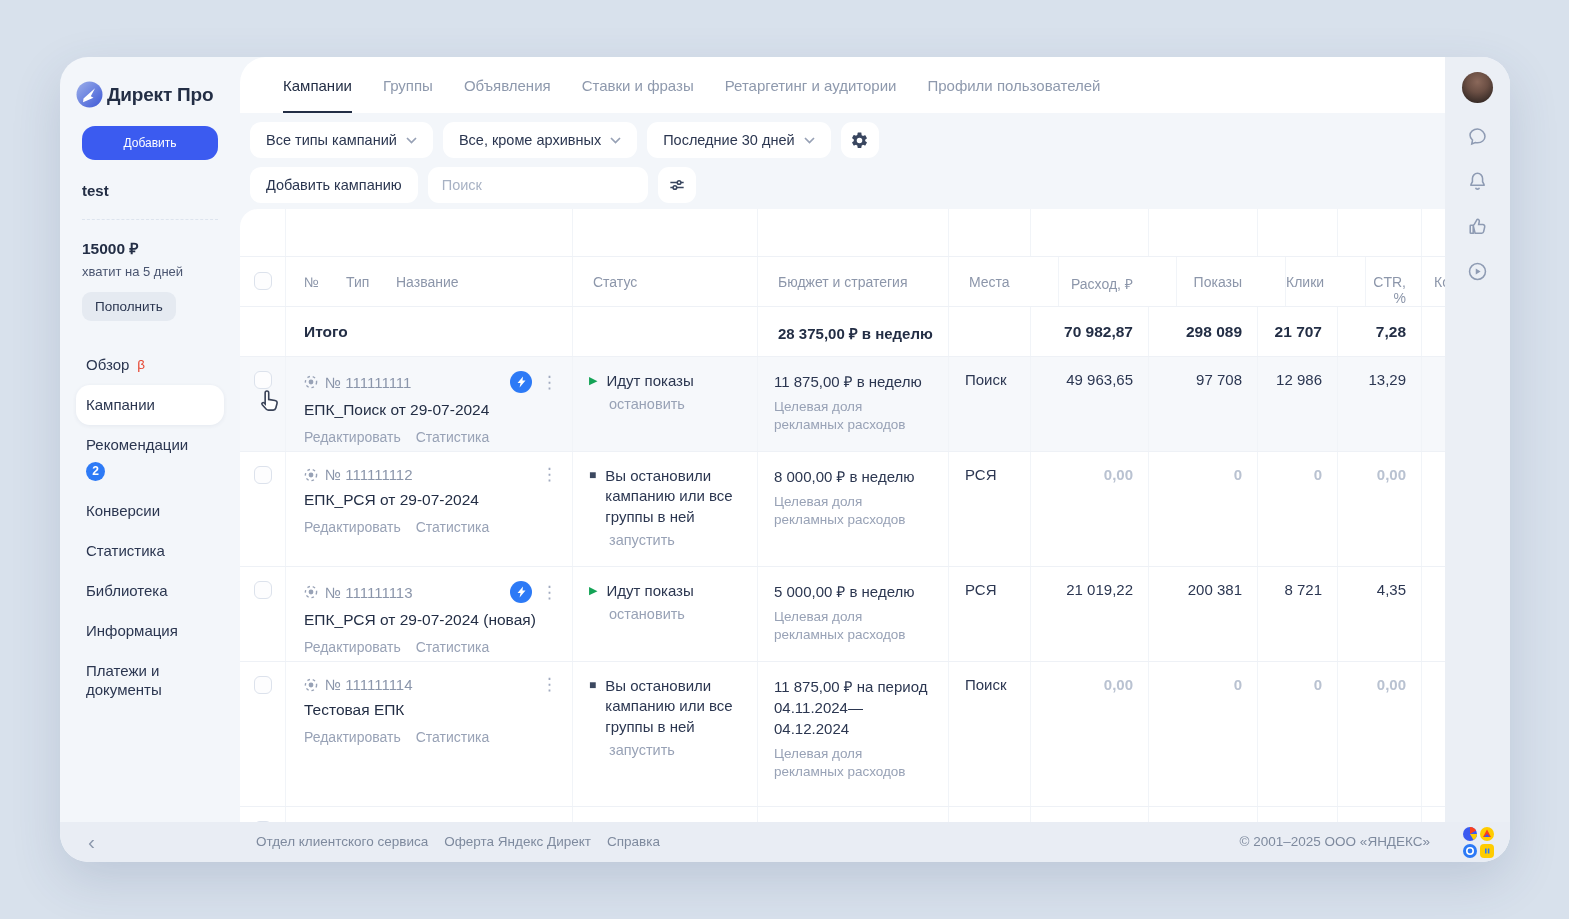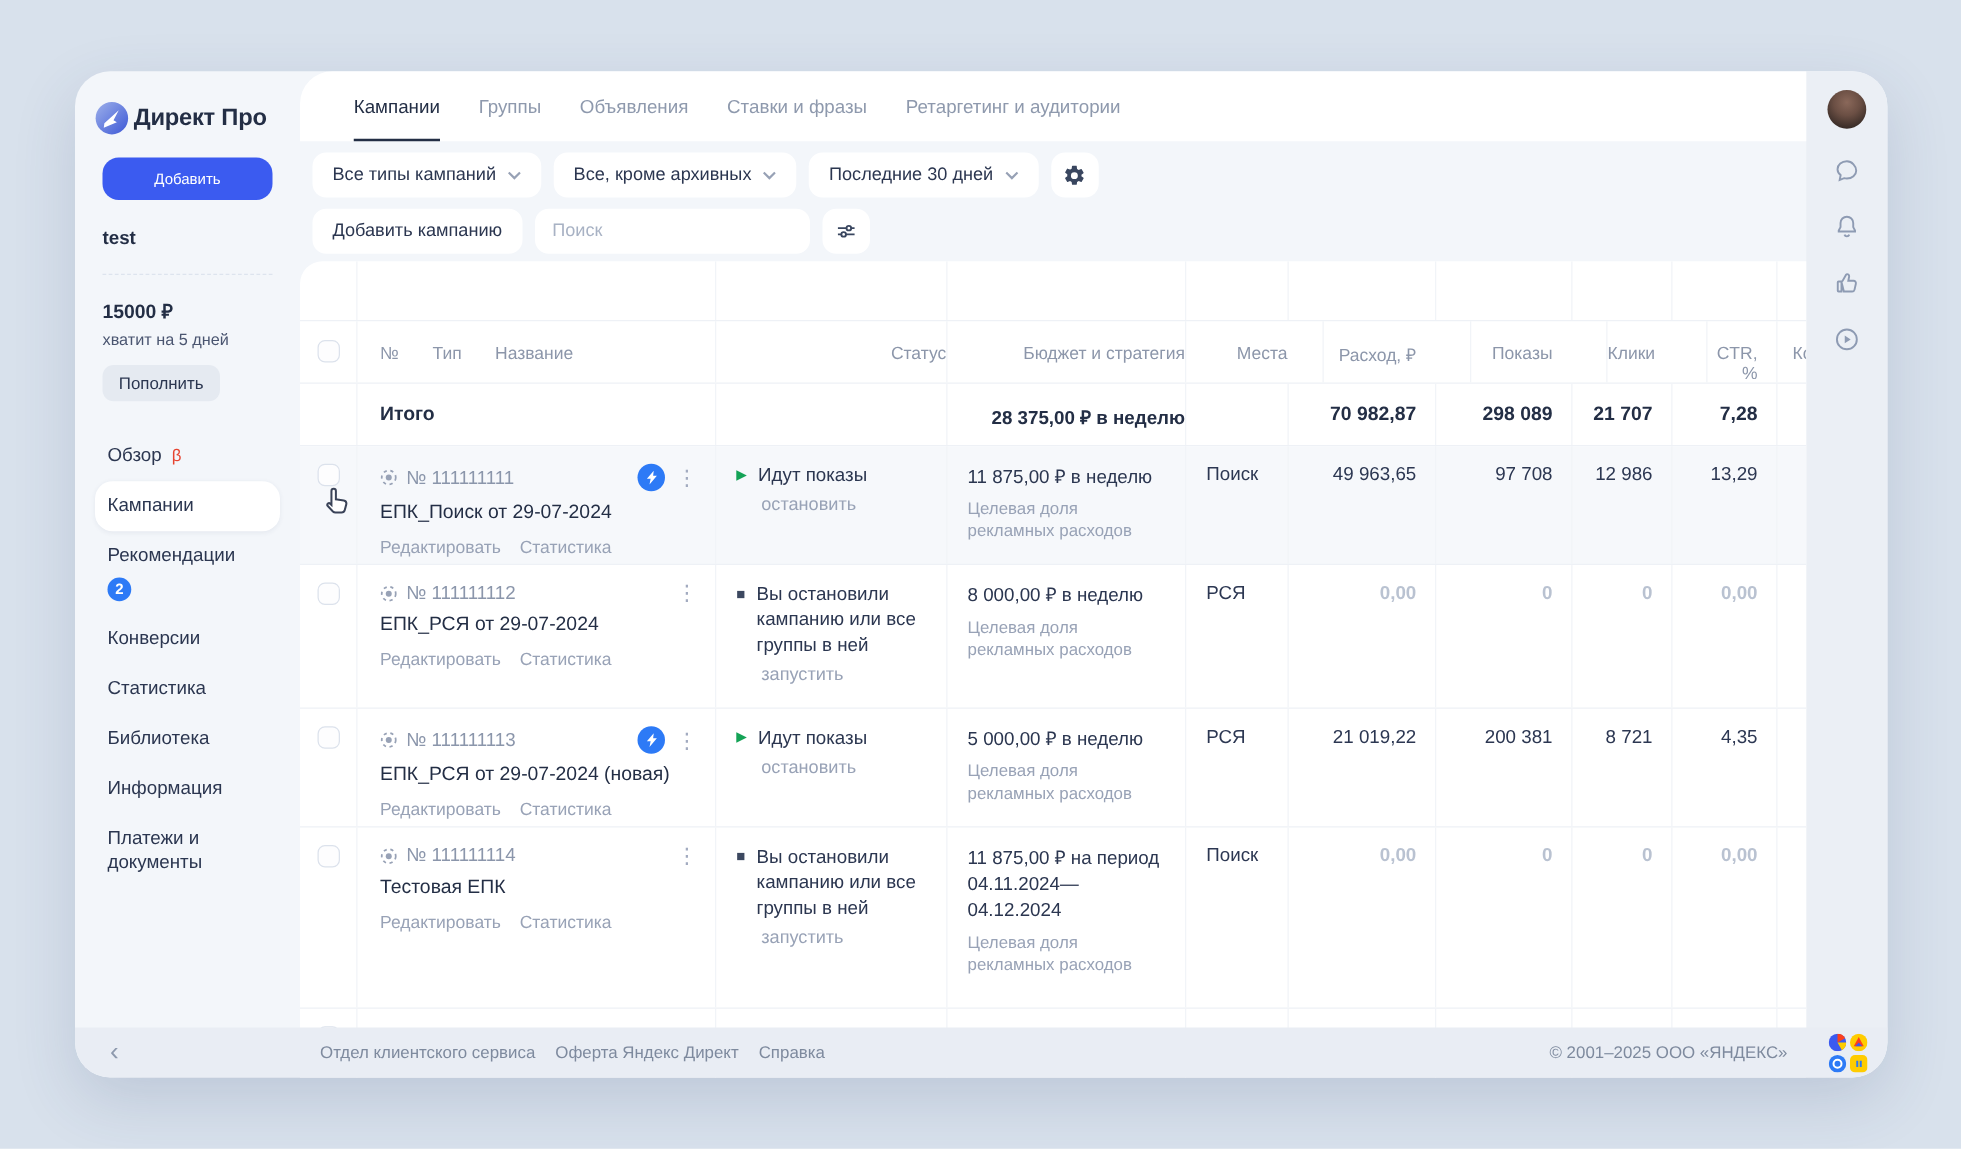--- a/index.html
+++ b/index.html
@@ -63,21 +63,21 @@
   .trow { display:grid; grid-template-columns:45px 287px 185px 191px 82px 118px 109px 80px 84px 1fr;
     border-bottom:1px solid #eef1f6; }
   .c { border-left:1px solid #f1f4f8; min-width:0; }
   .c:first-child { border-left:none; }
   .row-empty { height:48px; }
   .row-head { height:50px; }
   .row-head .c { font-size:14px; color:#8c96aa; padding-top:17px; }
   .hc-main { display:flex; padding-left:18px; gap:0; }
   .hc-main span:nth-child(1){ width:42px; } .hc-main span:nth-child(2){ width:50px; }
   .num-h { text-align:right; padding-right:15px;margin-left:28px; }
-  .pl16 { padding-left:32px;text-align:right; } .pl18 { padding-left:18px; }
+  .pl16 { padding-left:20px; } .pl18 { padding-left:18px; }
   .row-total { height:50px; }
   .row-total .c { padding-top:16px; font-size:15.5px; font-weight:700; color:#232e45; }
   .row-total .num { font-weight:600; }
   .num { text-align:right; padding-right:15px; font-size:15px; color:#2c3752; }
   .num.zero { color:#b9c2d1;font-weight:bold; }
 
   .row-data { }
   .row-data .c { padding-top:14px; }
   .row-data.hovered { background:#f6f8fb; }
   .cb { width:18px; height:18px; border:1.5px solid #dce2ec; border-radius:6px; background:#fdfdfe;
@@ -198,20 +198,21 @@
       </div>
     </div>
   </div>
 
   <div class="tabstrip">
     <div class="tab active">Кампании</div>
     <div class="tab">Группы</div>
     <div class="tab">Объявления</div>
     <div class="tab">Ставки и фразы</div>
     <div class="tab">Ретаргетинг и аудитории</div>
+    <div class="tab">Профили пользователей</div>
   </div>
 
   <div class="filters">
     <div class="frow">
       <button class="chip">
         <span>Все типы кампаний</span>
         <svg class="chev" viewBox="0 0 11 7" fill="none" stroke="currentColor" stroke-width="1.7">
             <path d="M1 1l4.5 4.5L10 1"></path>
           </svg>
       </button>

